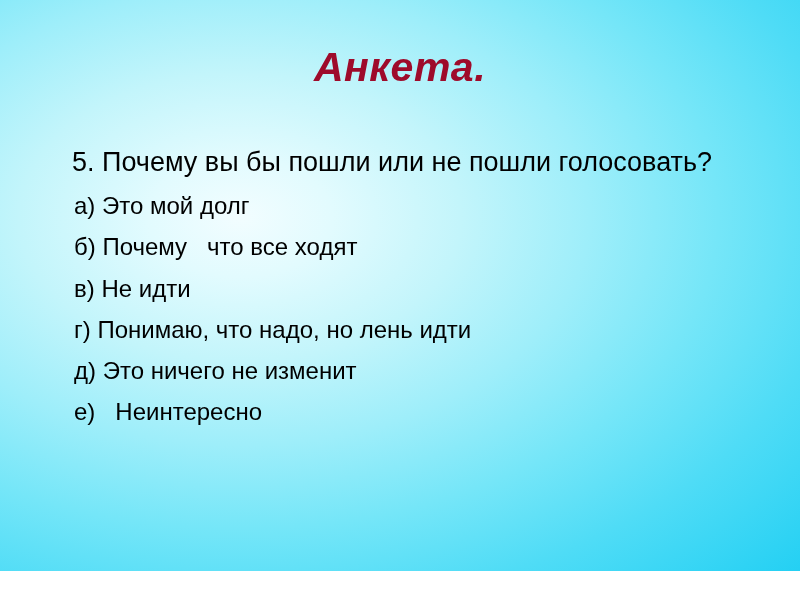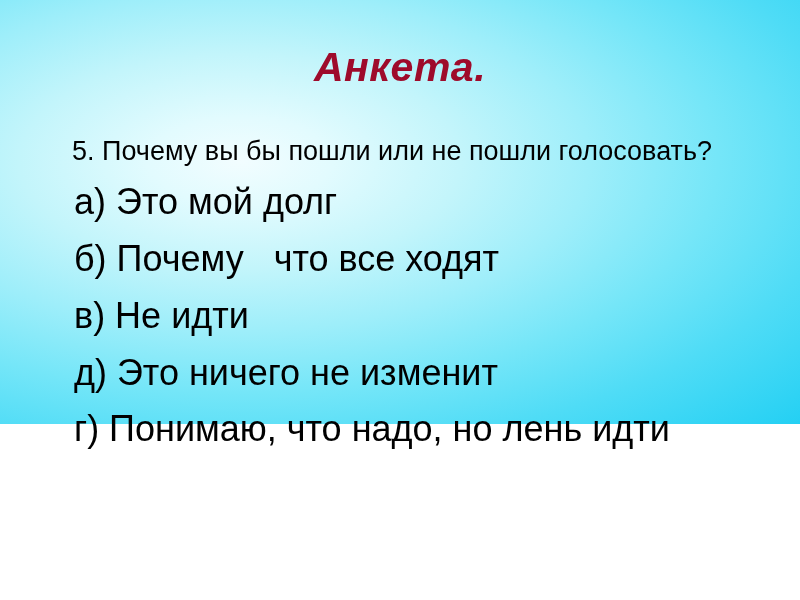--- a/index.html
+++ b/index.html
@@ -8,21 +8,21 @@
   }
   body {
     width: 800px;
     height: 600px;
     overflow: hidden;
     font-family: "Liberation Sans", sans-serif;
   }
   .slide {
     position: relative;
     width: 800px;
-    height: 424px;
+    height: 571px;
     box-sizing: border-box;
     
     background:
       radial-gradient(ellipse 115% 105% at 30% 38%,
         #f2fdff 0%,
         #e2fbfe 10%,
         #c3f5fb 24%,
         #9eeefa 38%,
         #75e6f8 52%,
         #4fdcf6 66%,
@@ -38,32 +38,32 @@
     text-align: center;
     font-size: 41px;
     font-weight: bold;
     font-style: italic;
     color: #9e0b2b;
     letter-spacing: 0.5px;
   }
   .body-block {
     position: absolute;
     left: 72px;
-    top: 133px;
+    top: 144px;
     width: 660px;
   }
   .q-line {
     font-size: 27px;
     color: #000000;
     line-height: 1.34;
     margin: 0 0 3px 0;
     white-space: pre-wrap;
   }
   .opt-line {
-    font-size: 36px;
+    font-size: 24px;
     color: #000000;
     line-height: 1.30;
     margin: 10px 0 0 2px;
     white-space: pre-wrap;
   }
 </style>
 </head>
 <body>
 
 <div class="slide">
@@ -73,19 +73,20 @@
   <div class="body-block">
 
     <p class="q-line">5. Почему вы бы пошли или не пошли голосовать?</p>
 
     <p class="opt-line">а) Это мой долг</p>
 
     <p class="opt-line">б) Почему   что все ходят</p>
 
     <p class="opt-line">в) Не идти</p>
 
+    <p class="opt-line">г) Понимаю, что надо, но лень идти</p>
+
     <p class="opt-line">д) Это ничего не изменит</p>
 
-    <p class="opt-line">г) Понимаю, что надо, но лень идти</p>
-
+    <p class="opt-line">е)   Неинтересно</p>
 
   </div>
 </div>
 
 </body></html>

